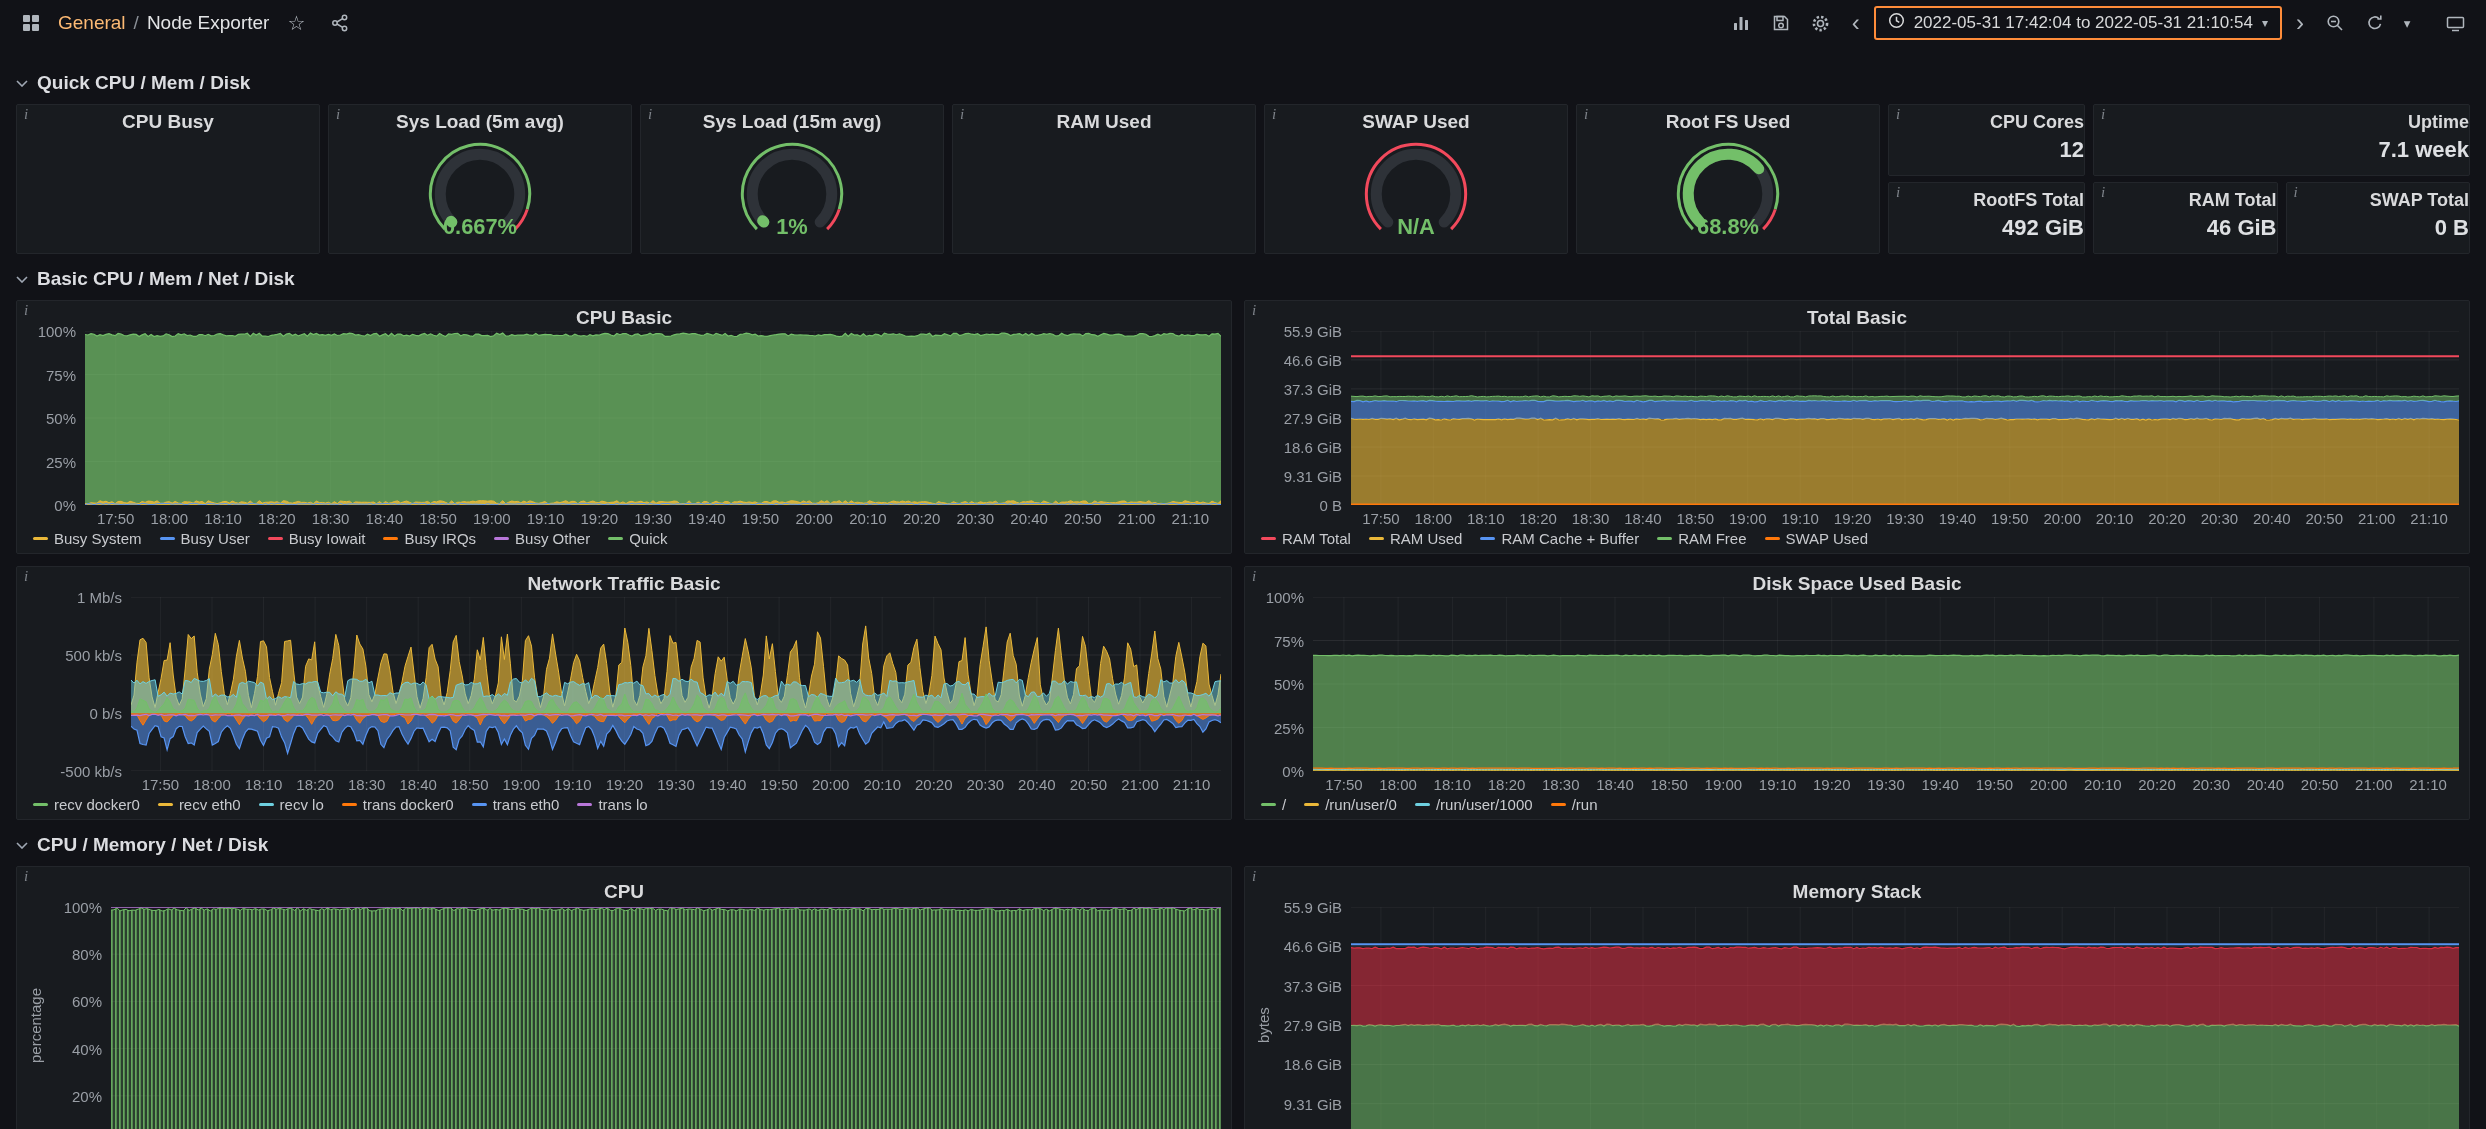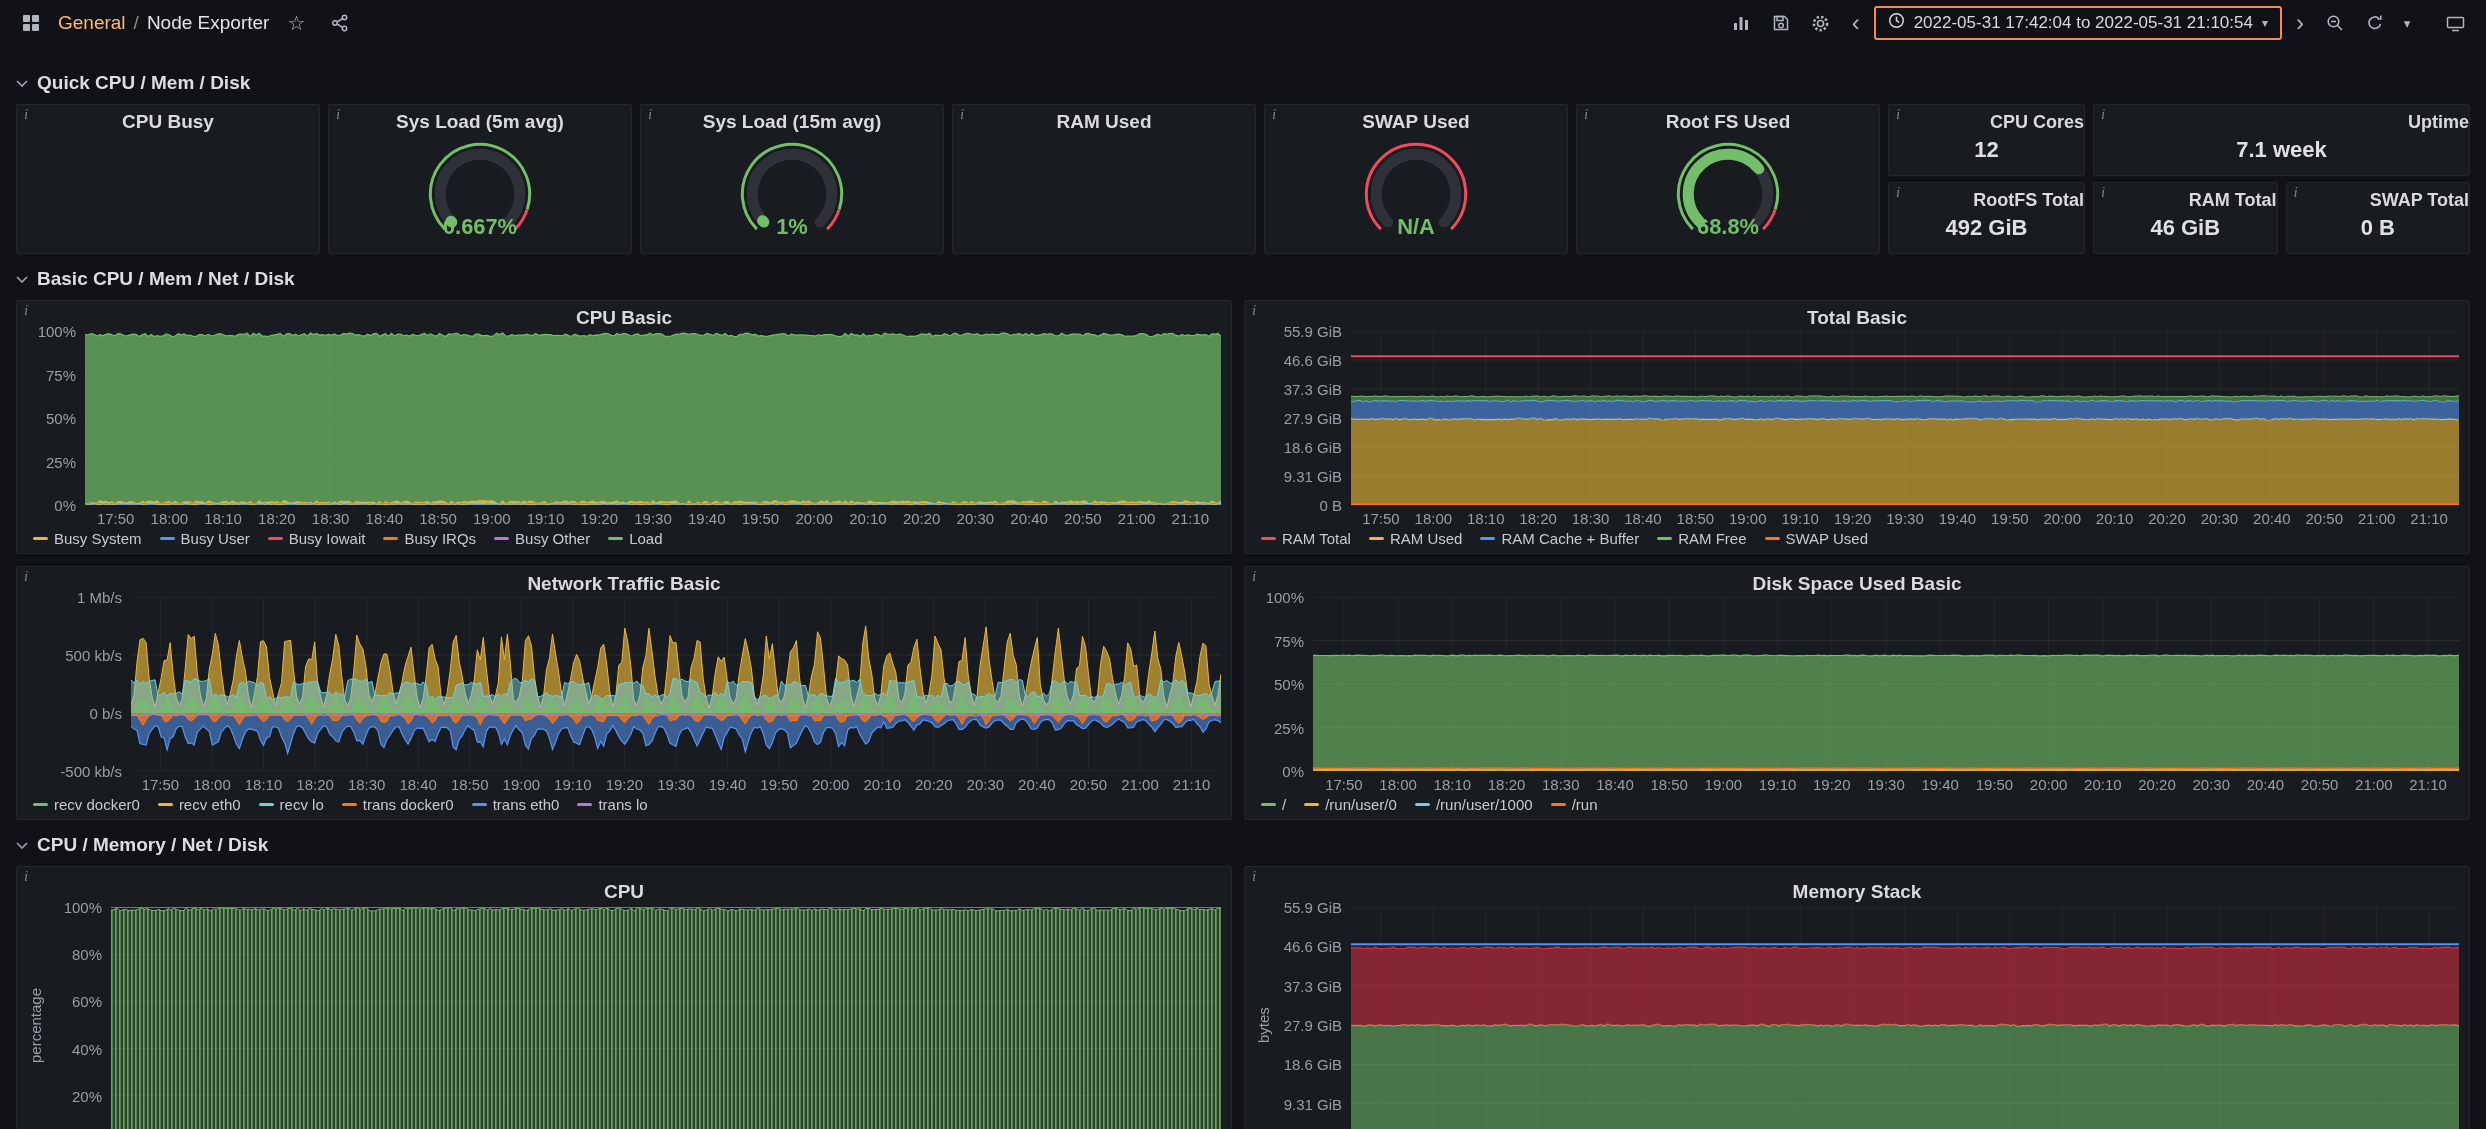--- a/index.html
+++ b/index.html
@@ -42,21 +42,21 @@
   .gauge-panel{width:304px;height:150px}
   .gauge-host{height:calc(100% - 34px);display:flex;align-items:center;justify-content:center}
   .gauge-svg{width:100%;height:100%}
   .gauge-value{font:700 22px "Liberation Sans",sans-serif}
   .stats{width:582px;height:150px;display:flex;flex-direction:column;gap:6px}
   .stats-row{display:flex;gap:8px;flex:1}
   .stat-panel{min-width:0}
   .stat-w1{width:197px;flex:none}
   .stat-fx{flex:1}
   .stat-title{height:26px;padding-top:7px;font-size:18px;font-weight:600;text-align:right;color:#d9dadc}
-  .stat-value{margin-top:6px;text-align:center;font-size:22px;font-weight:700;color:#dee0e3}
+  .stat-value{margin-top:6px;text-align:right;font-size:22px;font-weight:700;color:#dee0e3}
 
   
   .grid2{display:grid;grid-template-columns:1216px 1226px;gap:12px}
   .chart-panel{height:254px;padding:0 10px 4px;display:flex;flex-direction:column;overflow:hidden}
   .r3 .chart-panel{height:440px}
   .r3 .panel-title{height:40px;padding-top:14px}
   .chart-body{display:flex;flex-direction:column;min-height:0}
   .plot-row{display:flex}
   .r2 .plot-row{height:174px}
   .r3 .plot-row{height:236px}
@@ -368,21 +368,21 @@
               <div class="legend-item">
                 <div class="legend-marker" style="background: rgb(255, 120, 10);"></div>
                 <div class="legend-label">Busy IRQs</div>
               </div>
               <div class="legend-item">
                 <div class="legend-marker" style="background: rgb(184, 119, 217);"></div>
                 <div class="legend-label">Busy Other</div>
               </div>
               <div class="legend-item">
                 <div class="legend-marker" style="background: rgb(115, 191, 105);"></div>
-                <div class="legend-label">Load</div>
+                <div class="legend-label">Quick</div>
               </div>
             </div>
           </div>
       </div>
       <div class="panel chart-panel">
         <span class="info-i">i</span>
         <h2 class="panel-title">Total Basic</h2>
         <div class="chart-body">
             <div class="plot-row">
               <div class="y-col" style="width: 96px;">

